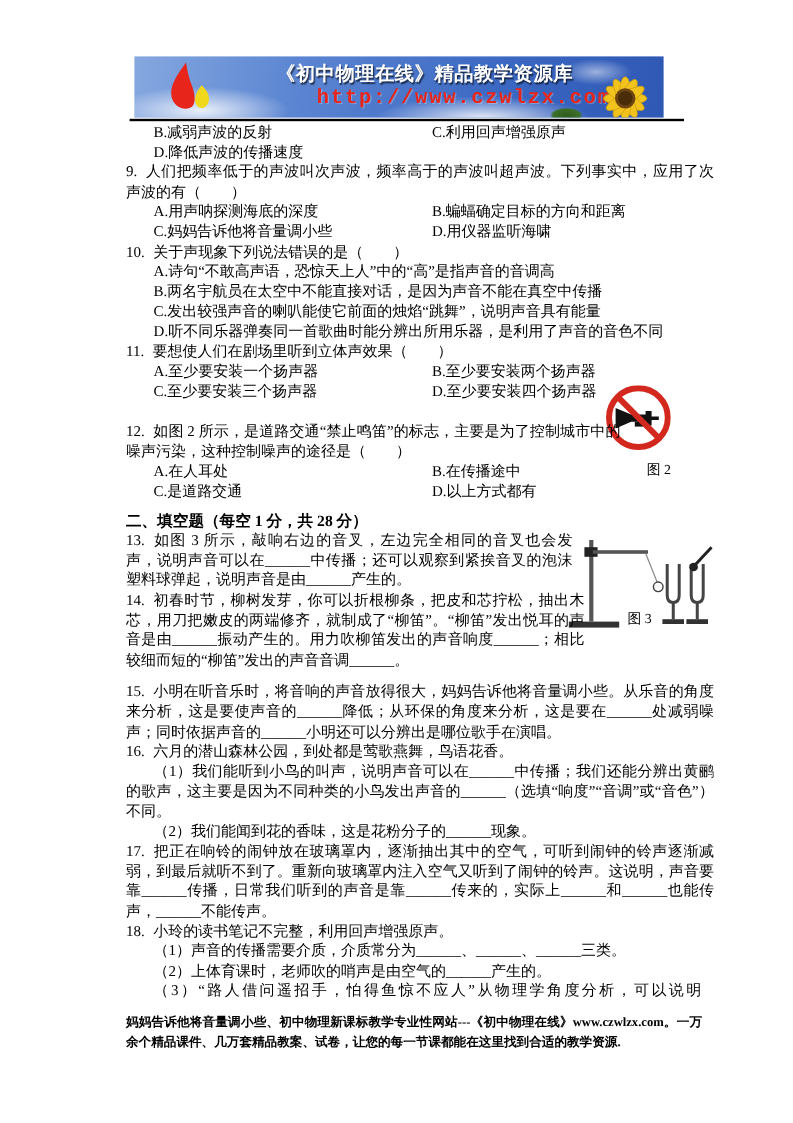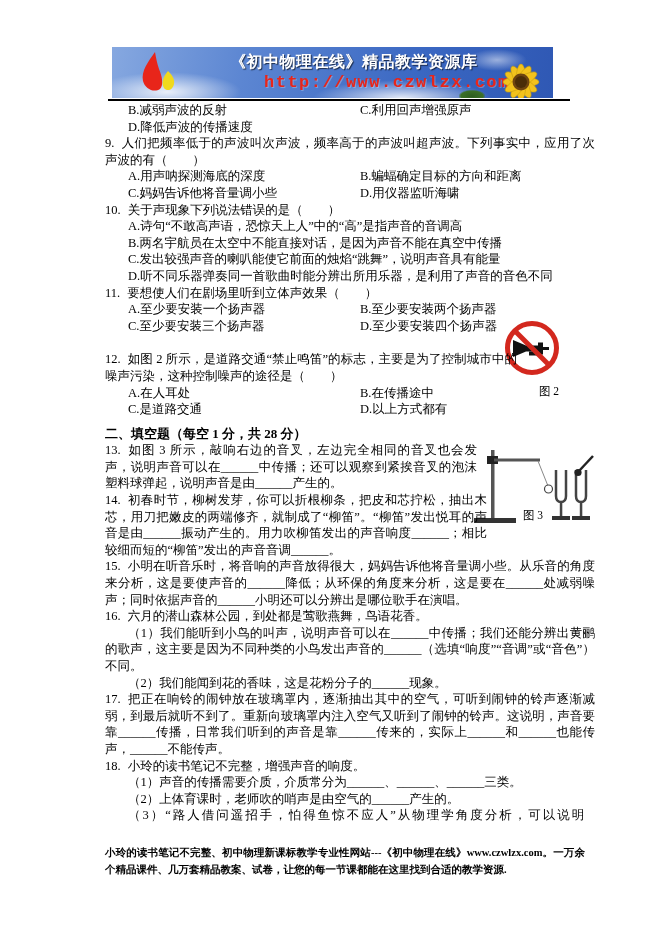--- a/index.html
+++ b/index.html
@@ -52,21 +52,21 @@
   .qnum { margin-right:7px; }
   .opts2 { margin-left:23px; display:grid; grid-template-columns:232px 1fr; }
   .opts1 { margin-left:23px; }
   .opts2 span, .opts1 div { white-space:nowrap; }
   .sub { text-indent:23px; text-align:justify; }
   .pr80  { padding-right:78px; }
   .pr110 { padding-right:108px; }
   .pr118 { padding-right:118px; }
   .mt17 { margin-top:17px; }
   .mt8  { margin-top:8px; }
-  .mt10 { }
+  .mt10 { margin-top:10px; }
   .section-title { font-weight:bold; font-size:13px; }
   .ls2 { letter-spacing:2px; }
 
   
   .fig2 { position:absolute; left:505px; top:321px; }
   .fig2-label { position:absolute; left:505px; top:384px; width:54px; text-align:right; font-size:11.5px; }
   .fig3 { position:absolute; left:472px; top:444px; }
   .fig3-label { position:absolute; left:472px; top:508px; width:122px; text-align:center; font-size:11.5px; }
 
   
@@ -205,23 +205,23 @@
       <span class="qnum">16.</span><span>六月的潜山森林公园，到处都是莺歌燕舞，鸟语花香。</span>
     </div>
     <div class="sub">（1）我们能听到小鸟的叫声，说明声音可以在______中传播；我们还能分辨出黄鹂的歌声，这主要是因为不同种类的小鸟发出声音的______（选填“响度”“音调”或“音色”）不同。</div>
     <div class="sub">（2）我们能闻到花的香味，这是花粉分子的______现象。</div>
 
     <div class="q">
       <span class="qnum">17.</span><span>把正在响铃的闹钟放在玻璃罩内，逐渐抽出其中的空气，可听到闹钟的铃声逐渐减弱，到最后就听不到了。重新向玻璃罩内注入空气又听到了闹钟的铃声。这说明，声音要靠______传播，日常我们听到的声音是靠______传来的，实际上______和______也能传声，______不能传声。</span>
     </div>
 
     <div class="q">
-      <span class="qnum">18.</span><span>小玲的读书笔记不完整，增强声音的响度。</span>
+      <span class="qnum">18.</span><span>小玲的读书笔记不完整，利用回声增强原声。</span>
     </div>
     <div class="sub">（1）声音的传播需要介质，介质常分为______、______、______三类。</div>
     <div class="sub">（2）上体育课时，老师吹的哨声是由空气的______产生的。</div>
     <div class="sub ls2">（3）“路人借问遥招手，怕得鱼惊不应人”从物理学角度分析，可以说明</div>
 
   </div>
 
-  <div class="footer">小玲的读书笔记不完整、初中物理新课标教学专业性网站---《初中物理在线》www.czwlzx.com。一万余个精品课件、几万套精品教案、试卷，让您的每一节课都能在这里找到合适的教学资源.</div>
+  <div class="footer">妈妈告诉他将音量调小些、初中物理新课标教学专业性网站---《初中物理在线》www.czwlzx.com。一万余个精品课件、几万套精品教案、试卷，让您的每一节课都能在这里找到合适的教学资源.</div>
 
 </div>
 
 </body></html>

